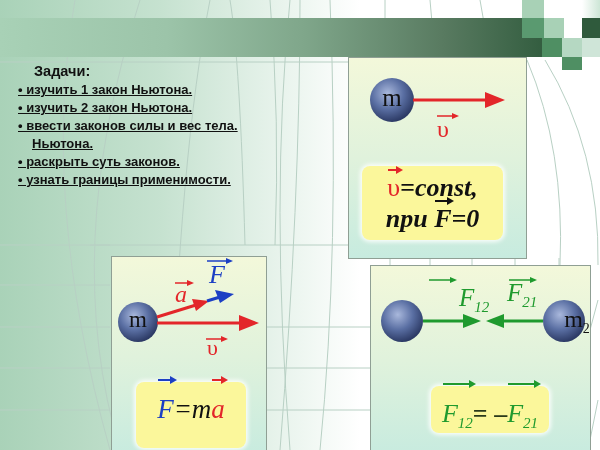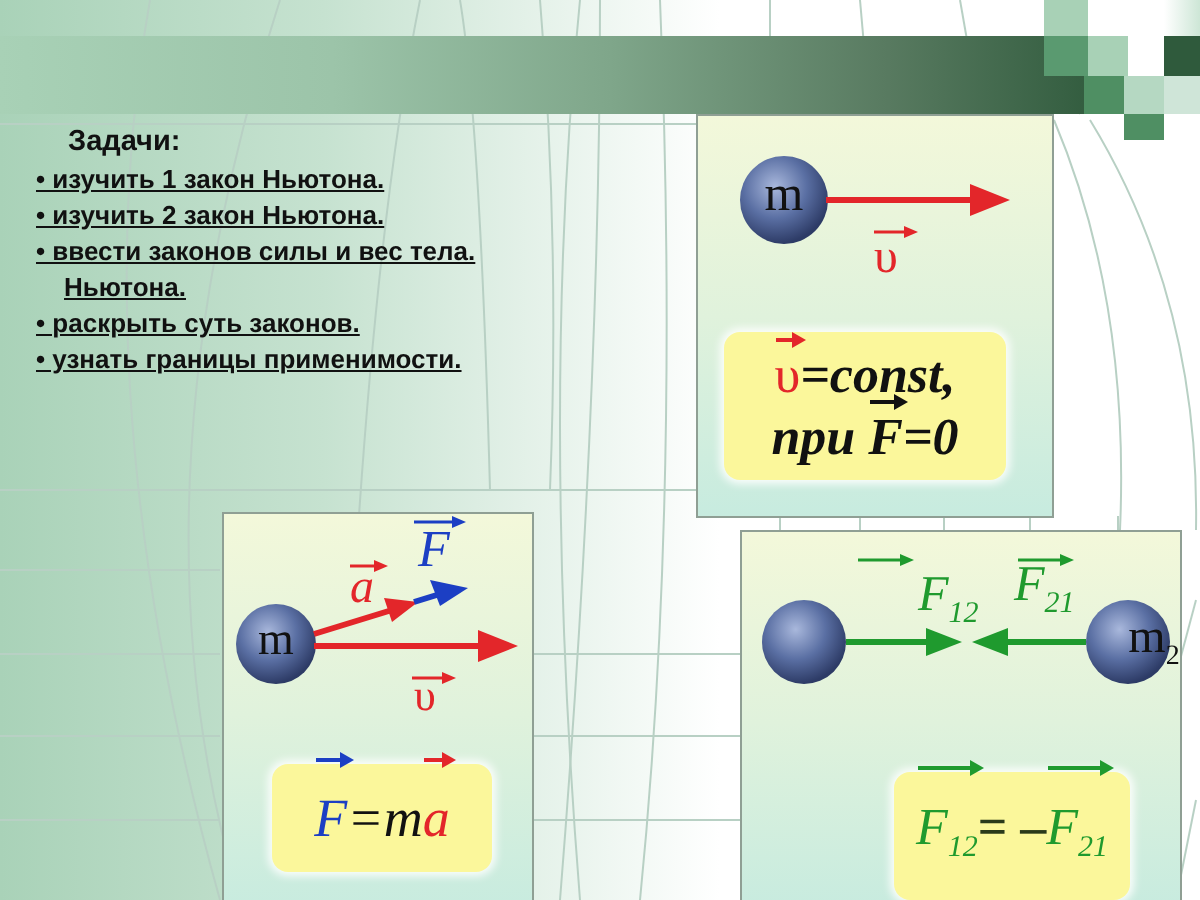--- a/index.html
+++ b/index.html
@@ -132,37 +132,37 @@
     <polygon points="75,23 82,26 75,29" fill="#e3262a"></polygon>
     <line x1="95" y1="4" x2="115" y2="4" stroke="#1c3fc4" stroke-width="1.5"></line>
     <polygon points="114,1 121,4 114,7" fill="#1c3fc4"></polygon>
     <line x1="94" y1="82" x2="110" y2="82" stroke="#e3262a" stroke-width="1.5"></line>
     <polygon points="109,79 116,82 109,85" fill="#e3262a"></polygon>
   </svg>
   <div class="ball-label" style="left:6px;top:50px;width:40px;font-size:23px;">m</div>
   <div style="position:absolute;left:63px;top:25px;font-family:'Liberation Serif',serif;font-style:italic;font-size:24px;color:#e3262a;line-height:24px;">a</div>
   <div style="position:absolute;left:97px;top:5px;font-family:'Liberation Serif',serif;font-style:italic;font-size:26px;color:#1c3fc4;line-height:26px;">F</div>
   <div style="position:absolute;left:95px;top:80px;font-family:'Liberation Serif',serif;font-size:22px;color:#e3262a;line-height:22px;">υ</div>
-  <div class="formula" style="left:24px;top:125px;width:110px;height:54px;font-size:27px;line-height:54px;font-weight:normal;color:#111;">
+  <div class="formula" style="left:24px;top:125px;width:110px;height:66px;font-size:27px;line-height:54px;font-weight:normal;color:#111;">
     <span class="vec" style="color:#1c3fc4;">F</span><span>=m</span><span class="vec" style="color:#e3262a;">a</span>
   </div>
 </div>
 
 <div class="panel" style="left:370px;top:265px;width:219px;height:190px;">
   <svg width="219" height="190" style="position:absolute;left:0;top:0;">
     <circle cx="31" cy="55" r="21" fill="url(#ballGrad)"></circle>
     <circle cx="193" cy="55" r="21" fill="url(#ballGrad)"></circle>
     <line x1="52" y1="55" x2="95" y2="55" stroke="#1f9a2e" stroke-width="3"></line>
     <polygon points="92,48 110,55 92,62" fill="#1f9a2e"></polygon>
     <line x1="130" y1="55" x2="172" y2="55" stroke="#1f9a2e" stroke-width="3"></line>
     <polygon points="133,48 115,55 133,62" fill="#1f9a2e"></polygon>
     <line x1="58" y1="14" x2="80" y2="14" stroke="#1f9a2e" stroke-width="1.5"></line>
     <polygon points="79,11 86,14 79,17" fill="#1f9a2e"></polygon>
     <line x1="138" y1="14" x2="160" y2="14" stroke="#1f9a2e" stroke-width="1.5"></line>
     <polygon points="159,11 166,14 159,17" fill="#1f9a2e"></polygon>
   </svg>
   <div class="ball-label" style="left:182px;top:40px;width:48px;font-size:24px;"><span>m</span><sub style="font-size:14px;">2</sub></div>
   <div style="position:absolute;left:56px;top:14px;font-family:'Liberation Serif',serif;font-style:italic;font-size:25px;color:#1f9a2e;line-height:36px;margin-left:32px;"><span>F</span><sub style="font-size:15px;">12</sub></div>
   <div style="position:absolute;left:136px;top:14px;font-family:'Liberation Serif',serif;font-style:italic;font-size:25px;color:#1f9a2e;line-height:26px;"><span>F</span><sub style="font-size:15px;">21</sub></div>
-  <div class="formula" style="left:76px;top:120px;width:118px;height:64px;font-size:26px;line-height:56px;font-weight:normal;color:#1f9a2e;">
+  <div class="formula" style="left:60px;top:120px;width:118px;height:47px;font-size:26px;line-height:56px;font-weight:normal;color:#1f9a2e;">
     <span class="vec"><span>F</span><sub style="font-size:15px;">12</sub></span><span style="color:#2a3a1a;font-weight:bold;font-style:normal;">= –</span><span class="vec"><span>F</span><sub style="font-size:15px;">21</sub></span>
   </div>
 </div>
 
 </body></html>

